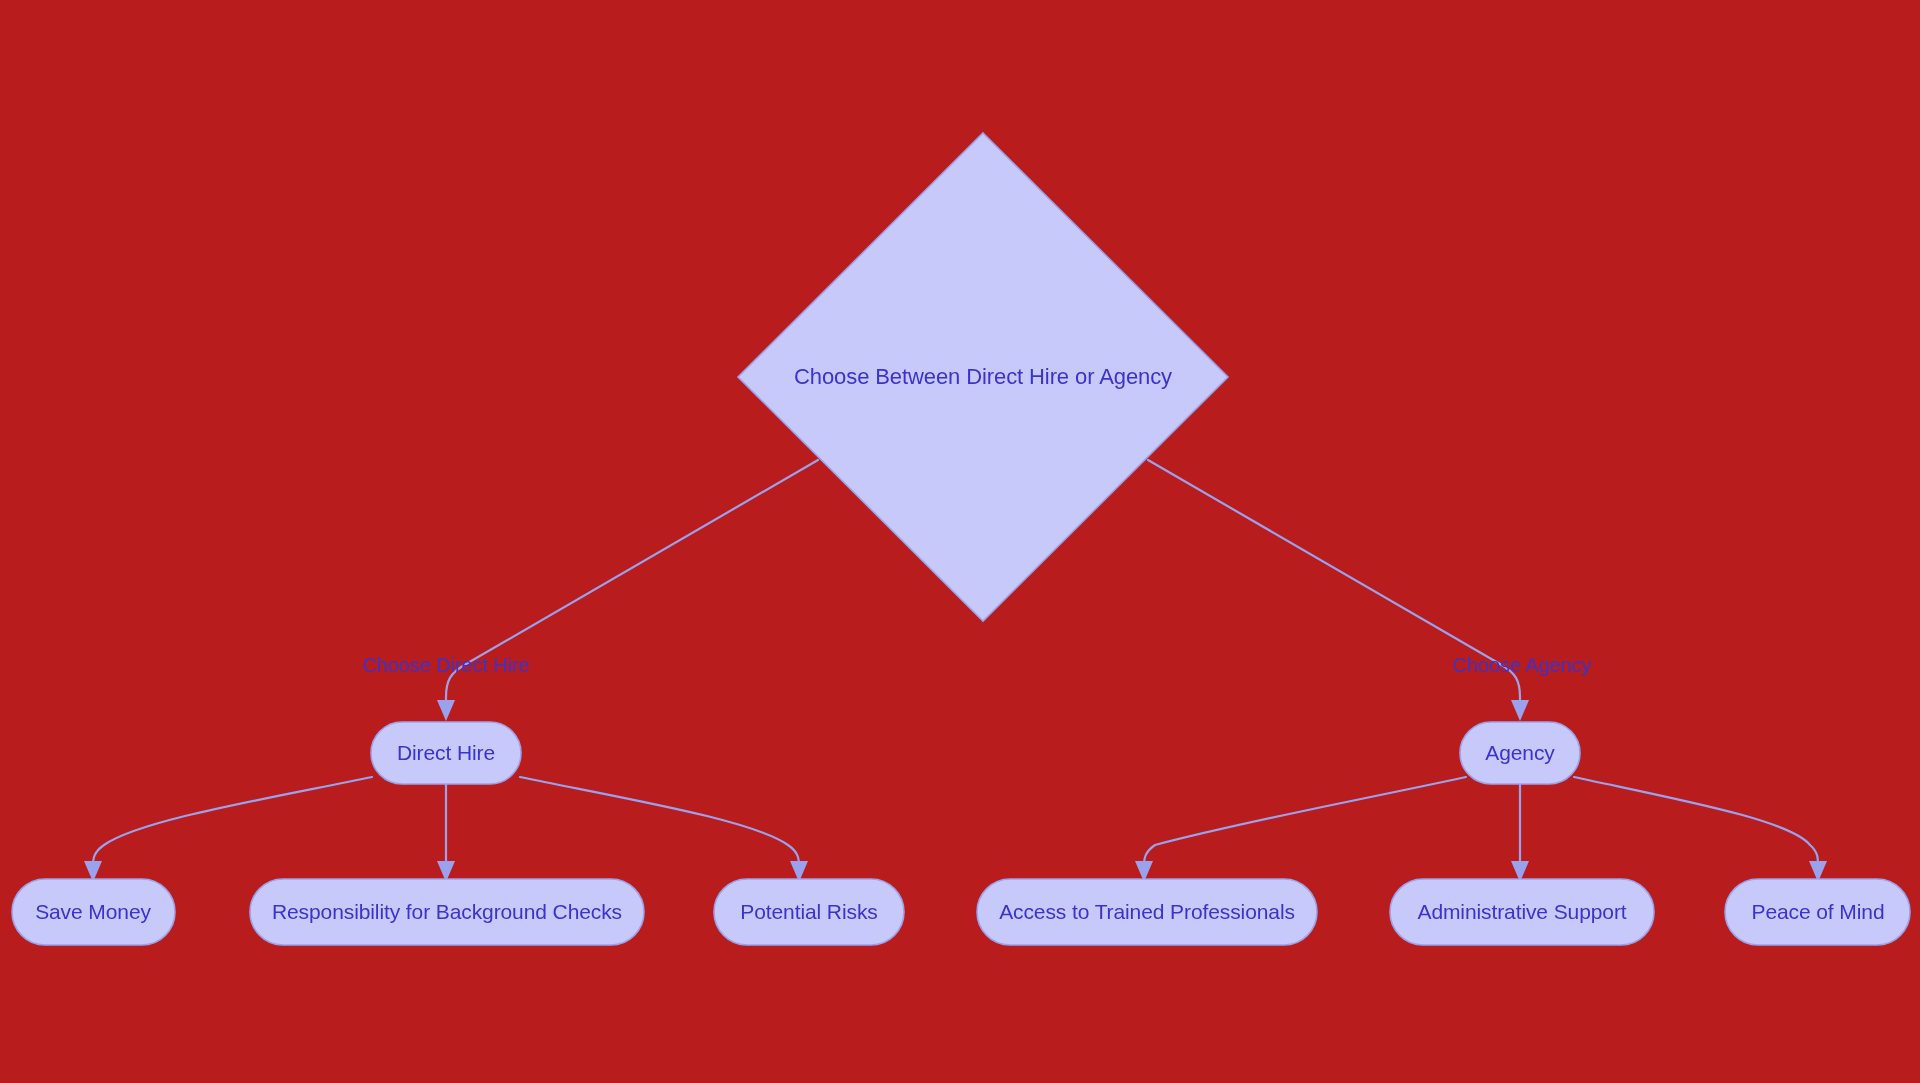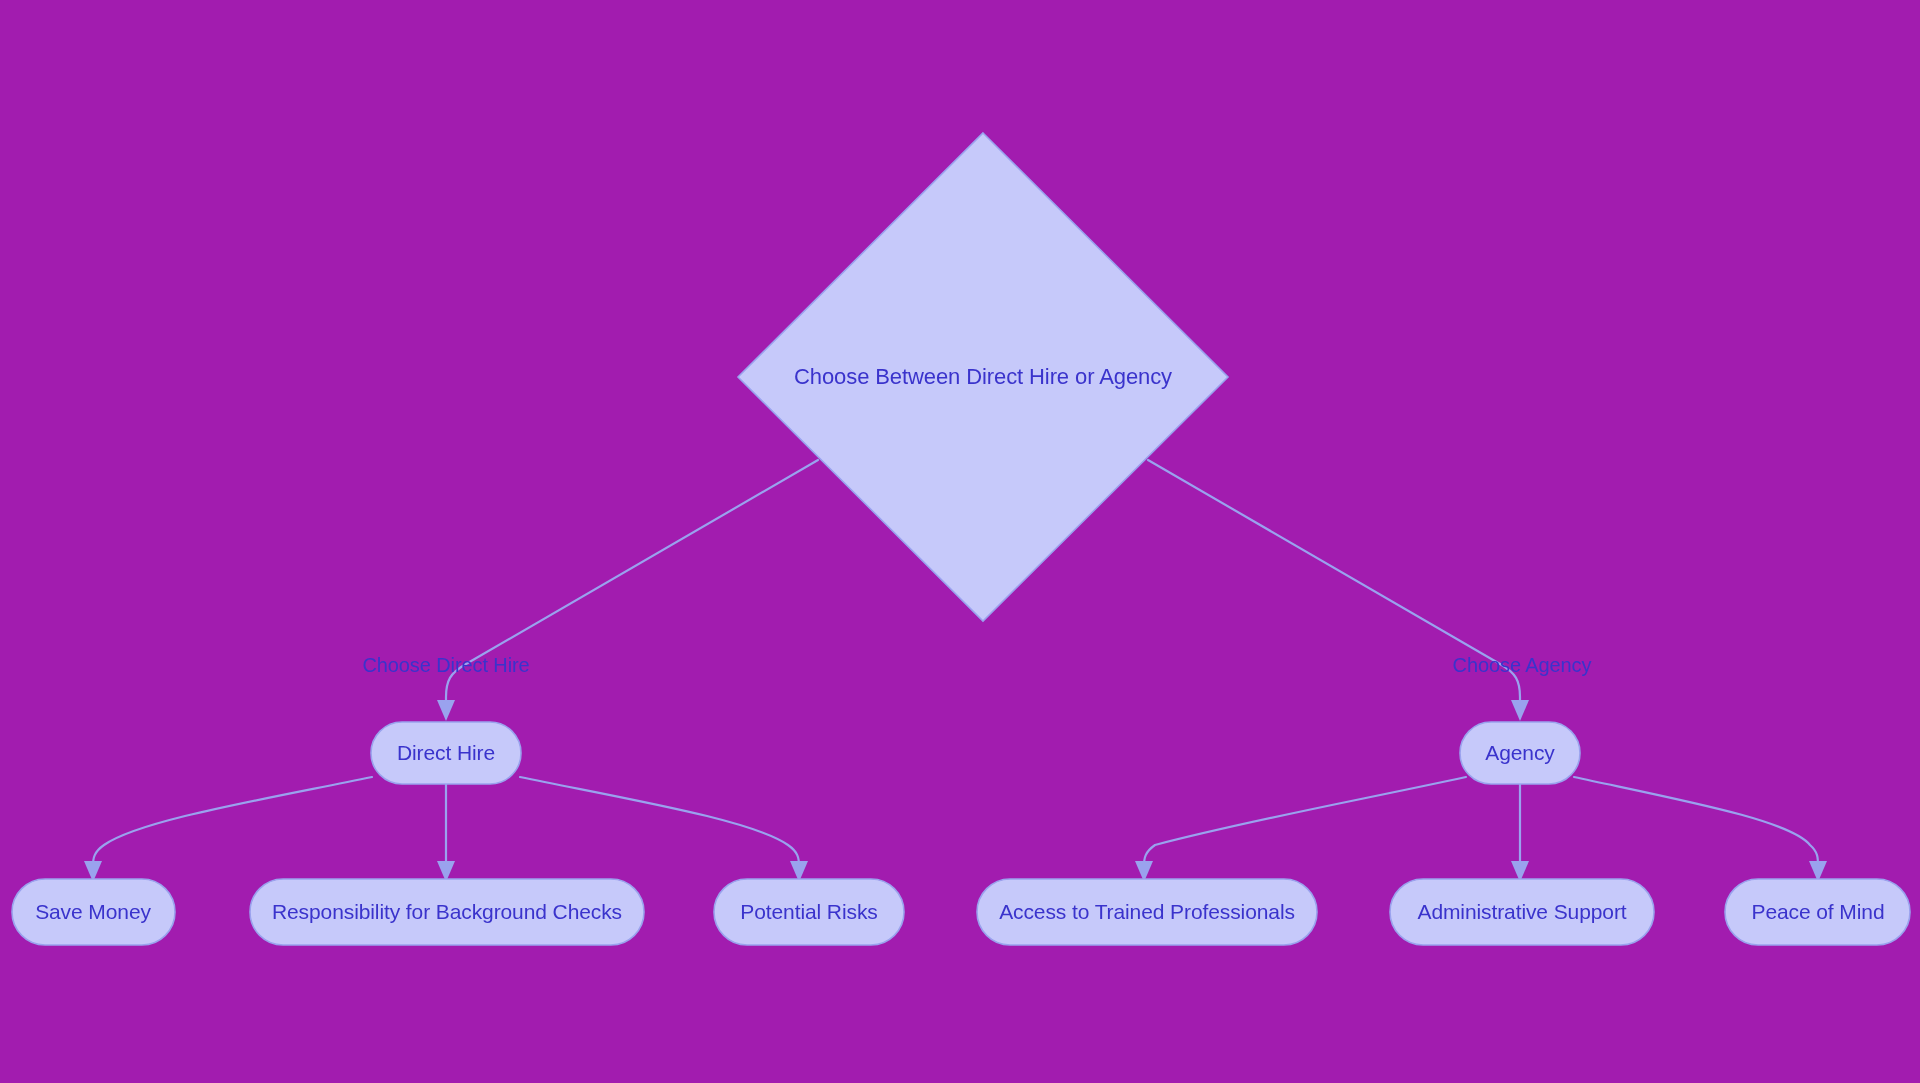--- a/index.html
+++ b/index.html
@@ -10,21 +10,21 @@
   body {
     width: 1920px;
     height: 1083px;
     overflow: hidden;
     font-family: "Liberation Sans", sans-serif;
   }
   #flowchart-root {
     position: relative;
     width: 1920px;
     height: 1083px;
-    background: #a21caf;
+    background: #b91c1c;
   }
   svg#flow-svg {
     display: block;
     width: 1920px;
     height: 1083px;
   }
   .node-shape {
     fill: #c6c9fa;
     stroke: #9aa2ee;
     stroke-width: 1.6;

